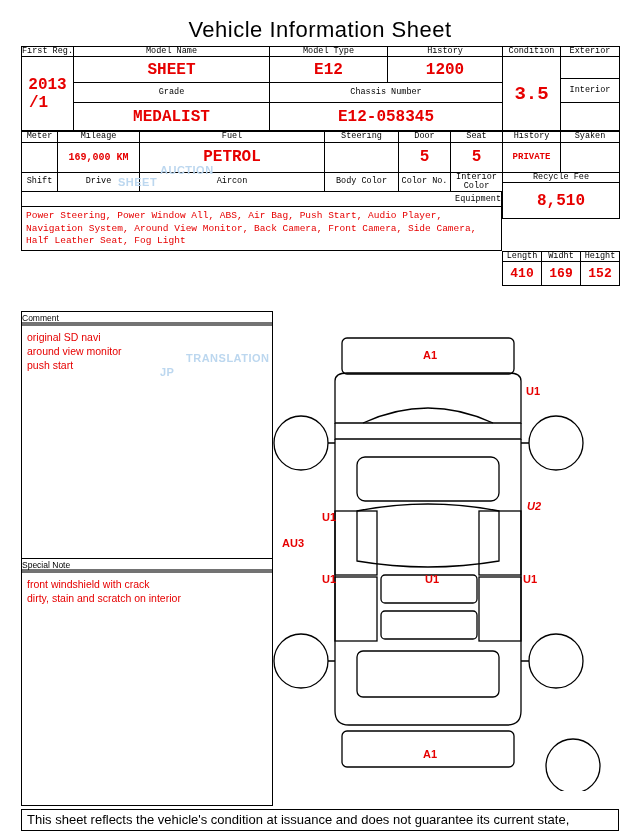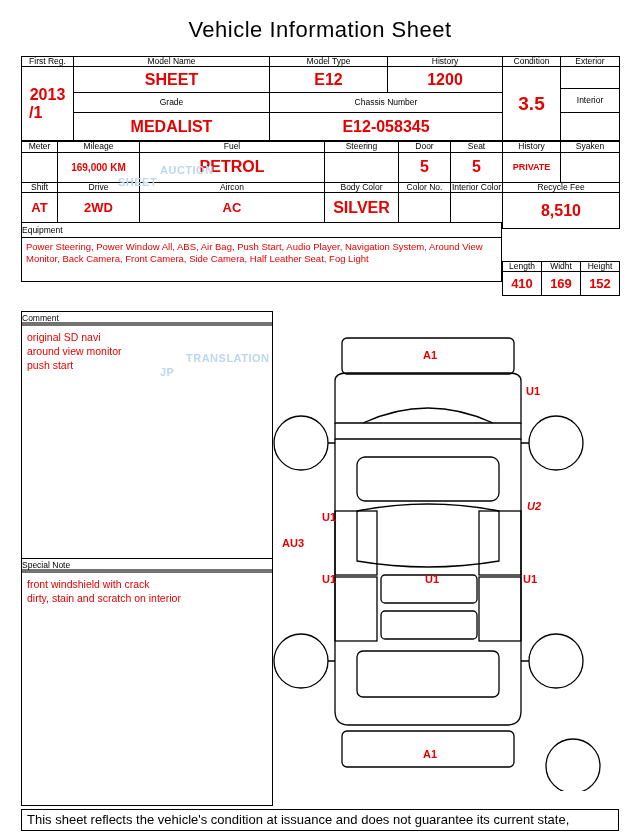--- a/index.html
+++ b/index.html
@@ -23,22 +23,23 @@
     text-align: center;
     font-size: 22px;
     font-weight: 400;
     letter-spacing: 0.5px;
     padding-top: 17px;
     padding-bottom: 11px;
     color: #000;
   }
   .sheet {
     position: absolute;
-    left: 21px; top: 56px;
+    left: 21px; top: 46px;
     width: 598px;
+    font-family: Liberation Mono, monospace;
   }
   table.grid {
     border-collapse: collapse;
     table-layout: fixed;
   }
   table.grid td {
     border: 1px solid #000;
     padding: 0;
     vertical-align: middle;
     text-align: center;
@@ -77,21 +78,21 @@
     line-height: 1.28;
     text-align: left;
     word-break: break-word;
   }
   .equip-hdr {
     border: 1px solid #000;
     border-top: none;
     width: 481px;
     height: 15px;
     font-size: 8.5px;
-    text-align: left;
+    text-align: right;
     line-height: 14px;
   }
 
   
   .lower {
     position: absolute;
     left: 21px; top: 311px;
     width: 598px;
     display: flex;
     align-items: flex-start;
@@ -226,28 +227,20 @@
               <td class="val-red v-lg">5</td>
               <td class="val-red v-lg">5</td>
             </tr>
             <tr>
               <td class="lbl">Shift</td>
               <td class="lbl">Drive</td>
               <td class="lbl">Aircon</td>
               <td class="lbl">Body Color</td>
               <td class="lbl">Color No.</td>
               <td class="lbl">Interior Color</td>
-            </tr>
-            <tr>
-              <td class="val-red v-md" style="height:30px">AT</td>
-              <td class="val-red v-md">2WD</td>
-              <td class="val-red v-md">AC</td>
-              <td class="val-red v-lg">SILVER</td>
-              <td class="val-red v-md"></td>
-              <td class="val-red v-md"></td>
             </tr>
           </tbody>
         </table>
 
         <div class="equip-hdr">Equipment</div>
         <div class="equip-box">Power Steering, Power Window  All, ABS, Air Bag, Push Start, Audio Player, Navigation System, Around View Monitor, Back Camera, Front Camera, Side Camera, Half Leather Seat, Fog Light</div>
       </div>
 
       <div class="right-block">
         <table class="grid" style="width:117px;border-left:none">

